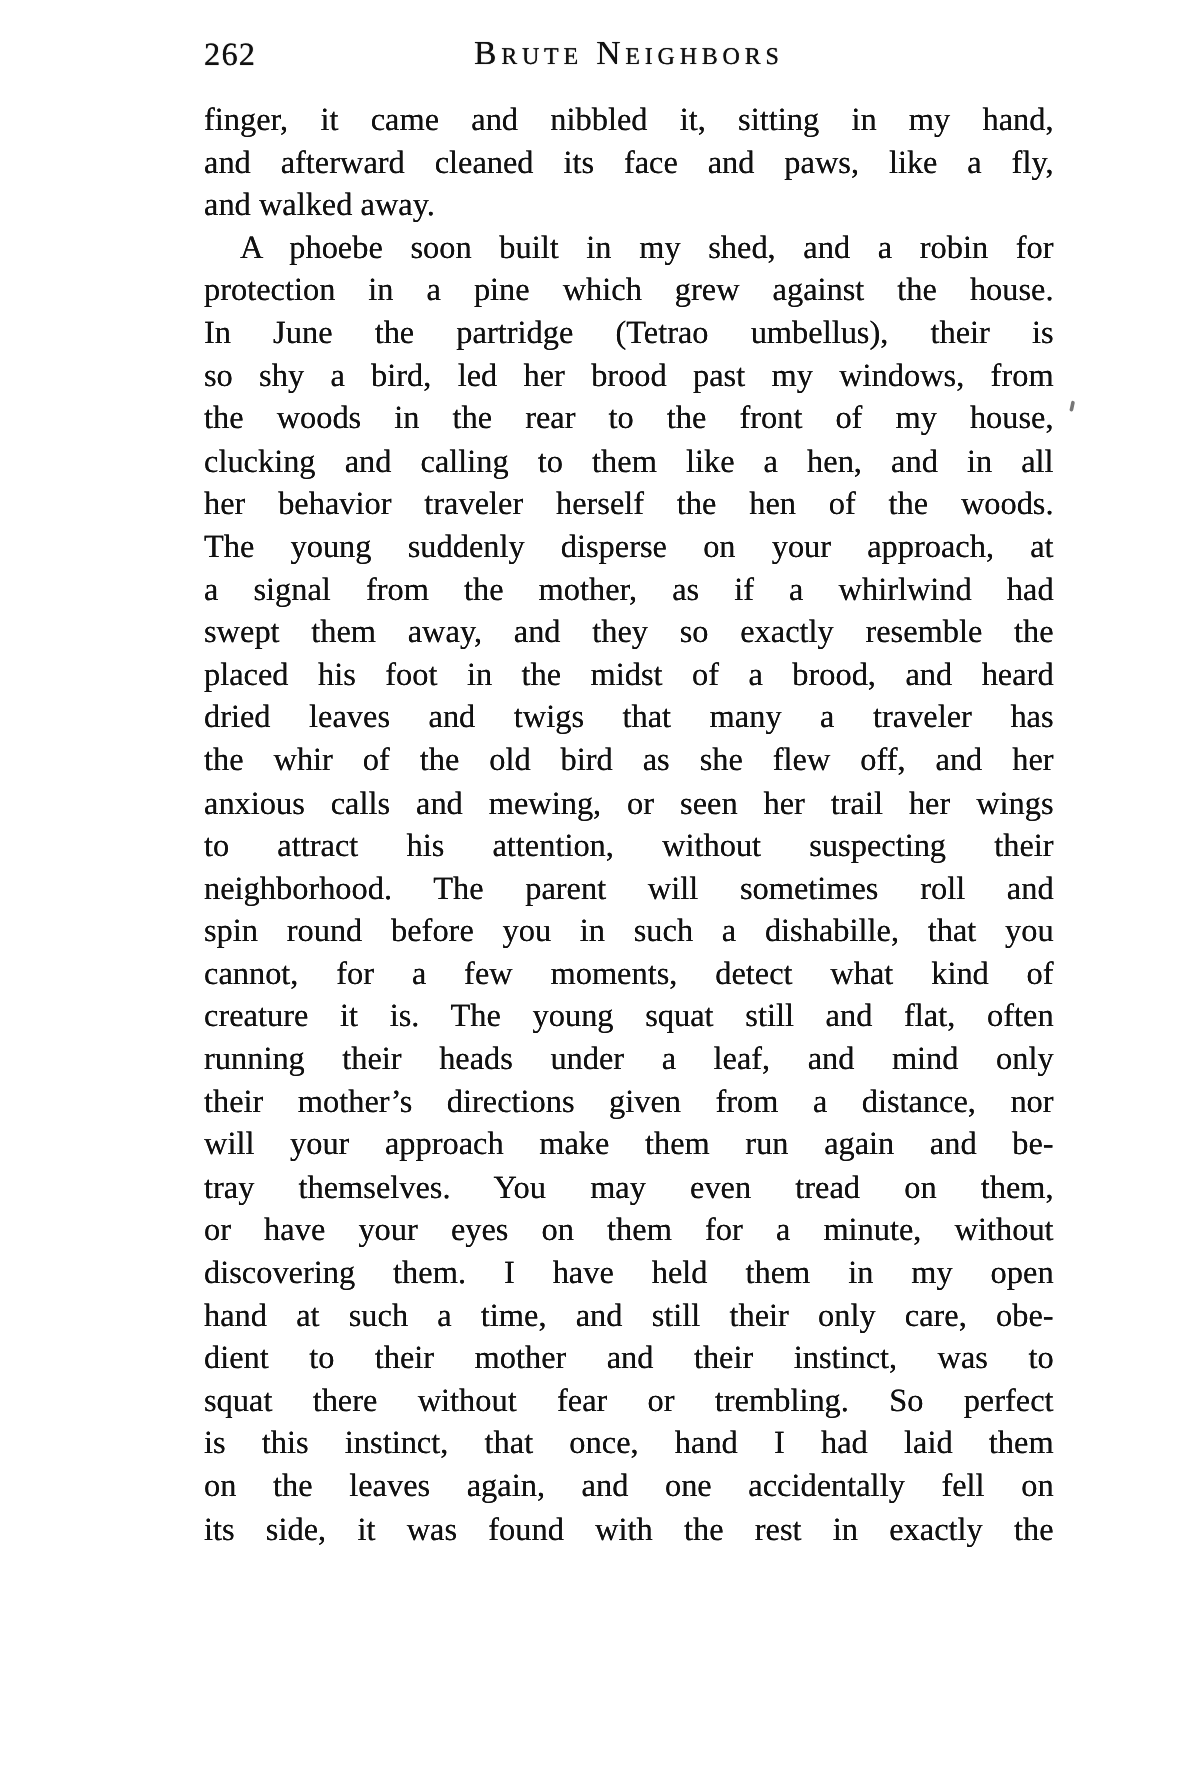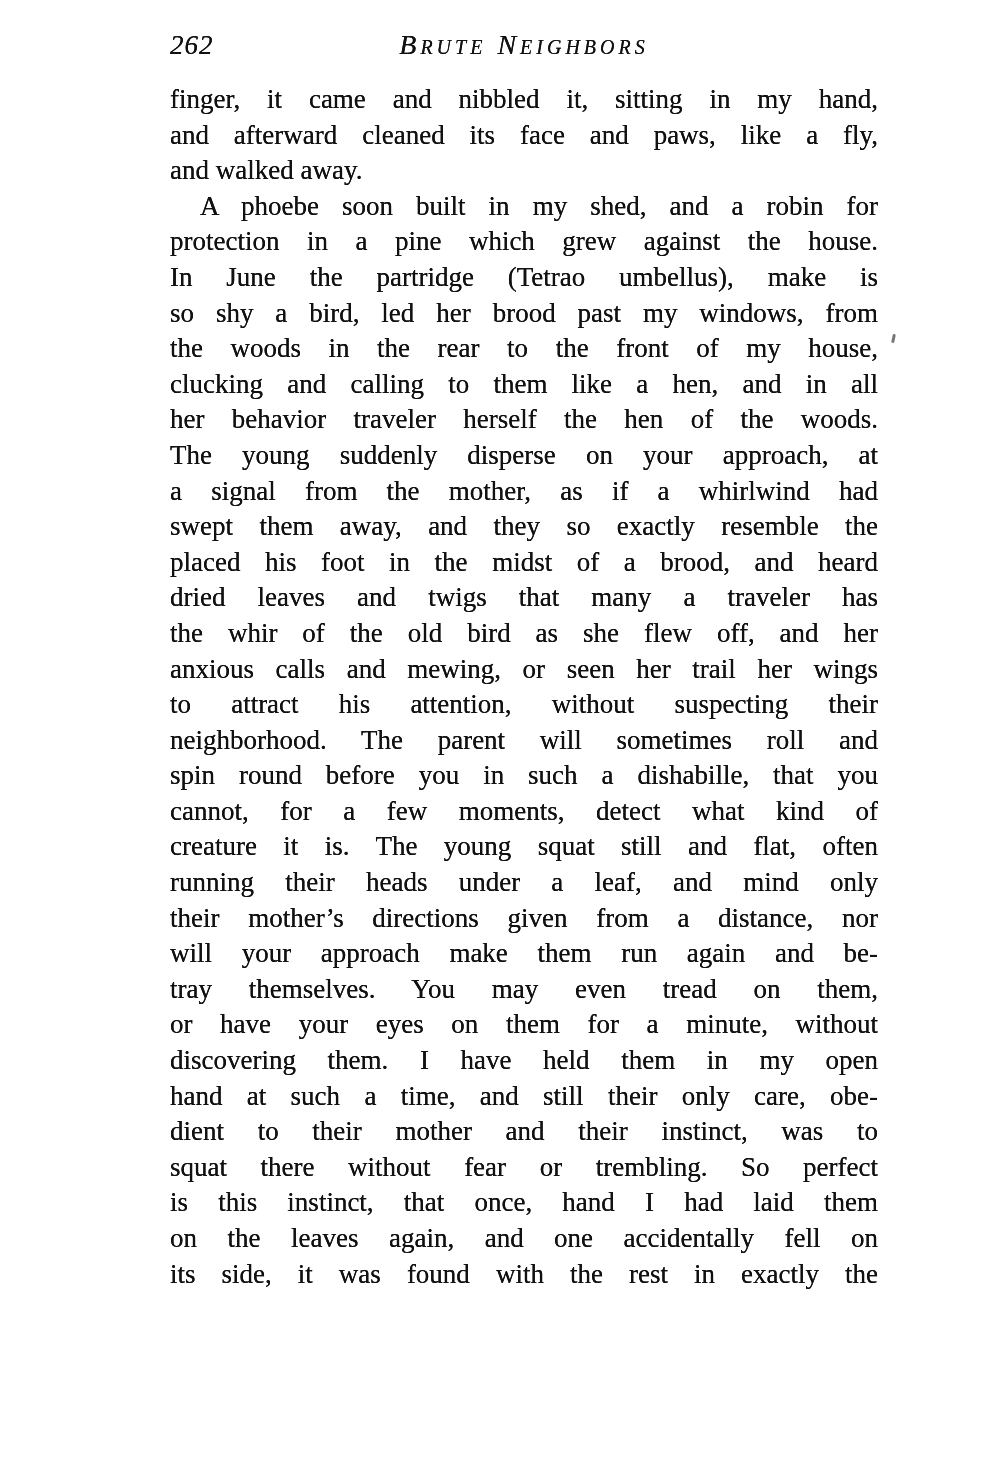--- a/index.html
+++ b/index.html
@@ -15,21 +15,20 @@
     color: #111111;
     font-family: "Liberation Serif", "DejaVu Serif", serif;
     overflow: hidden;
   }
   .running-head {
     position: absolute;
     left: 170px;
     top: 28px;
     width: 708px;
     height: 34px;
-    font-style: italic;
   }
   .page-number {
     position: absolute;
     left: 0;
     top: 0;
     font-size: 27px;
     line-height: 34px;
     letter-spacing: 1px;
     text-shadow: 0 0 0.6px currentColor;
   }
@@ -91,21 +90,21 @@
     <span class="page-number">262</span>
     <span class="running-title">Brute Neighbors</span>
   </header>
 
   <main class="body-text">
       <div class="line"><span>finger, it came and nibbled it, sitting in my hand,</span></div>
       <div class="line"><span>and afterward cleaned its face and paws, like a fly,</span></div>
       <div class="line no-just"><span>and walked away.</span></div>
       <div class="line indent"><span>A phoebe soon built in my shed, and a robin for</span></div>
       <div class="line"><span>protection in a pine which grew against the house.</span></div>
-      <div class="line"><span>In June the partridge (</span><span class="italic">Tetrao umbellus</span><span>), make is</span></div>
+      <div class="line"><span>In June the partridge (</span><span class="italic">Tetrao umbellus</span><span>), their is</span></div>
       <div class="line"><span>so shy a bird, led her brood past my windows, from</span></div>
       <div class="line"><span>the woods in the rear to the front of my house,</span></div>
       <div class="line"><span>clucking and calling to them like a hen, and in all</span></div>
       <div class="line"><span>her behavior traveler herself the hen of the woods.</span></div>
       <div class="line"><span>The young suddenly disperse on your approach, at</span></div>
       <div class="line"><span>a signal from the mother, as if a whirlwind had</span></div>
       <div class="line"><span>swept them away, and they so exactly resemble the</span></div>
       <div class="line"><span>placed his foot in the midst of a brood, and heard</span></div>
       <div class="line"><span>dried leaves and twigs that many a traveler has</span></div>
       <div class="line"><span>the whir of the old bird as she flew off, and her</span></div>

